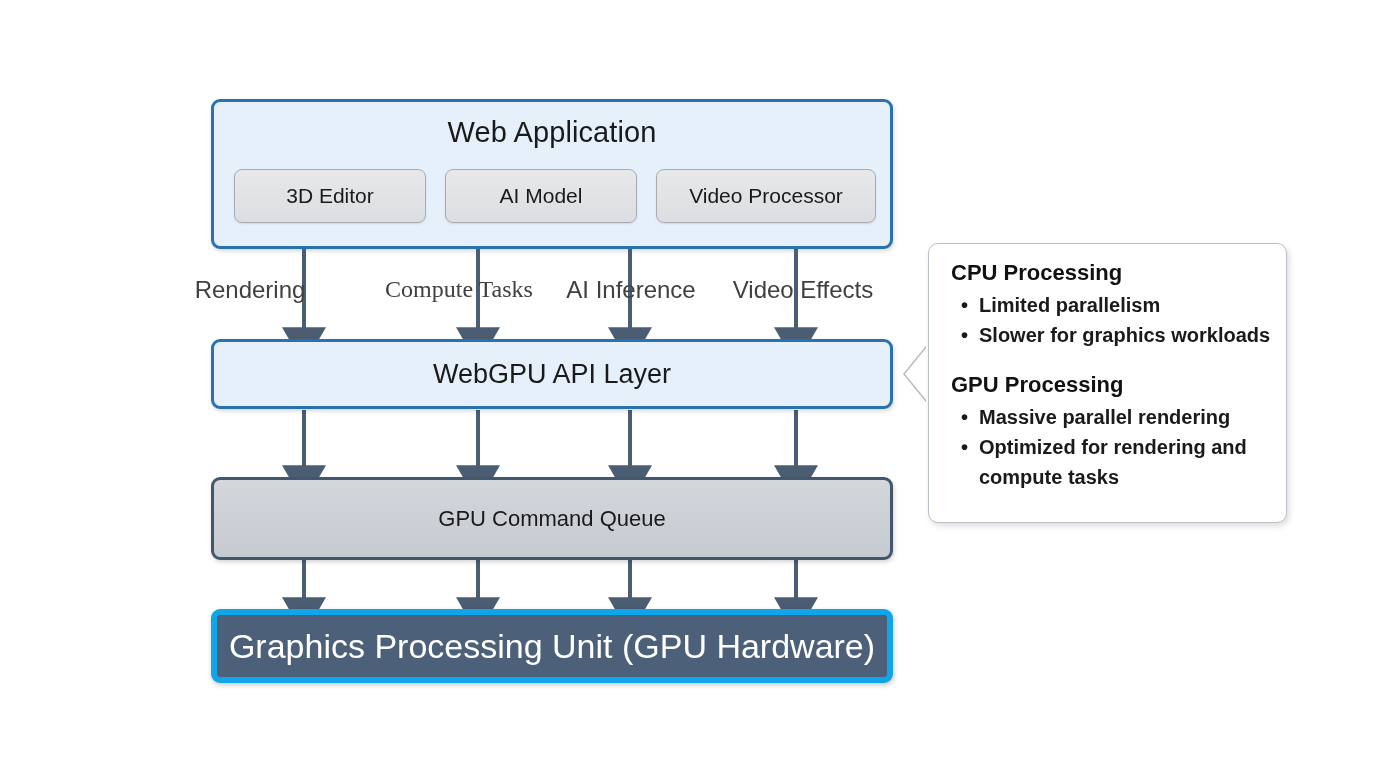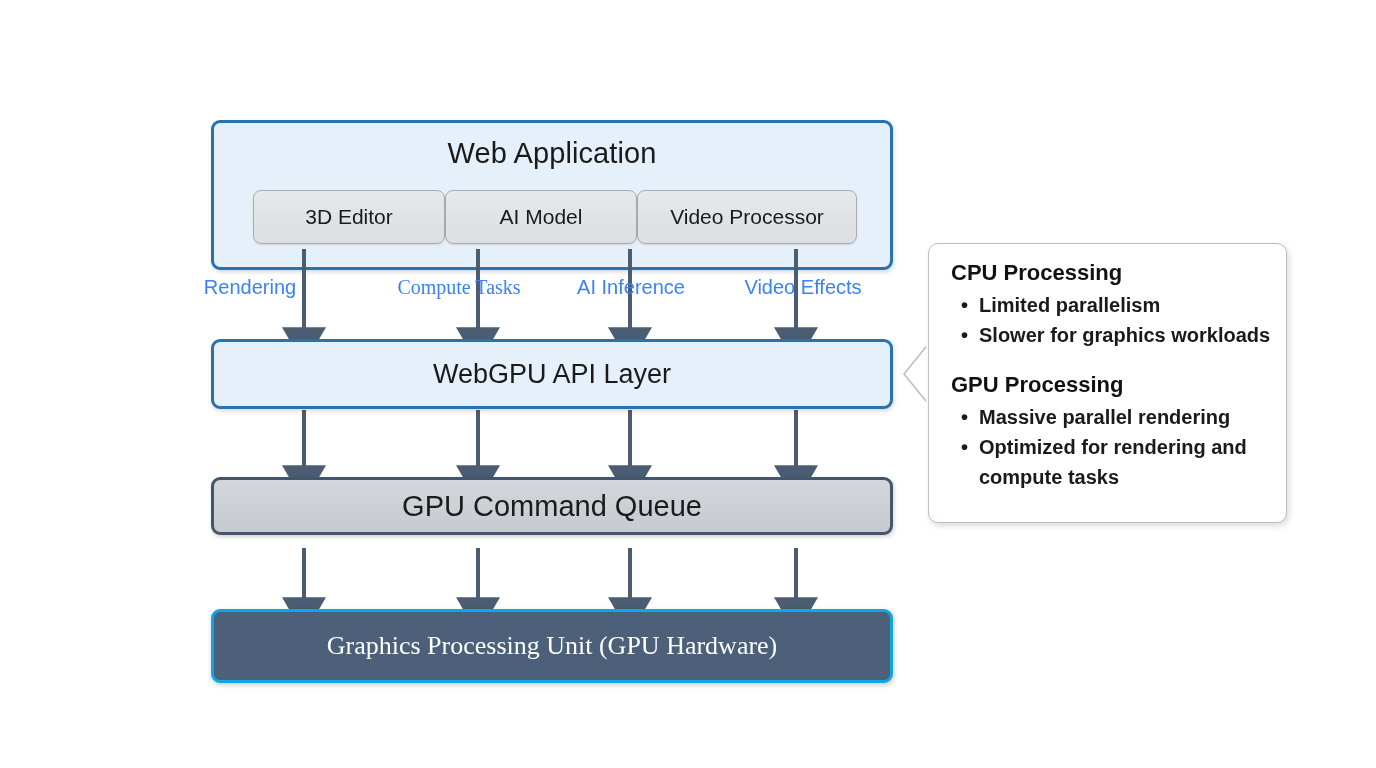--- a/index.html
+++ b/index.html
@@ -36,40 +36,39 @@
   
   #web-app {
     left: 211px;
     top: 99px;
     width: 682px;
     height: 150px;
     background: #e6f0fa;
     border: 3px solid #2873ad;
     box-shadow: 1px 2px 4px rgba(0,0,0,0.16);
     display: block;
-    margin-top: 21px;
   }
   #web-app-title {
     position: absolute;
     left: 0;
     top: 14px;
     width: 100%;
     text-align: center;
     font-size: 29px;
     color: #1a1a1a;
     letter-spacing: 0.1px;
   }
   .subnodes {
     position: absolute;
     left: 20px;
     top: 64px;
     width: 642px;
     height: 60px;
     display: flex;
-    justify-content: center;
+    justify-content: space-between;
     align-items: center;
   }
   .subnode {
     box-sizing: border-box;
     height: 54px;
     border-radius: 8px;
     background: linear-gradient(180deg,#e6e8ea 0%, #dcdee1 100%);
     border: 1px solid #a8acb1;
     display: flex;
     align-items: center;
@@ -93,57 +92,56 @@
     box-shadow: 1px 2px 4px rgba(0,0,0,0.16);
     font-size: 27px;
     color: #1a1a1a;
   }
 
   
   #cmd-queue {
     left: 211px;
     top: 477px;
     width: 682px;
-    height: 58px;
+    height: 83px;
     background: linear-gradient(180deg,#d3d7dc 0%, #c6cbd1 100%);
     border: 3px solid #44566b;
     box-shadow: 1px 2px 4px rgba(0,0,0,0.18);
-    font-size: 29px;
+    font-size: 22px;
     color: #1a1a1a;
   }
 
   
   #gpu-hw {
     left: 211px;
     top: 609px;
     width: 682px;
     height: 74px;
     background: #4c6179;
-    border: 3px solid #0ea5e9;
+    border: 6px solid #0ea5e9;
     box-shadow: 1px 2px 5px rgba(0,0,0,0.22);
-    font-size: 26px;
+    font-size: 34px;
     color: #ffffff;
-    font-family: Liberation Serif, serif;
   }
 
   
   #arrows {
     position: absolute;
     left: 0; top: 0;
     width: 1376px;
     height: 768px;
     pointer-events: none;
   }
 
   
   .flow-label {
     position: absolute;
     top: 276px;
-    font-size: 20px;
-    color: #3b82f6;
+    font-size: 24px;
+    color: #404040;
     white-space: nowrap;
     transform: translateX(-50%);
     text-align: center;
   }
 
   
   #callout {
     position: absolute;
     left: 928px;
     top: 243px;

